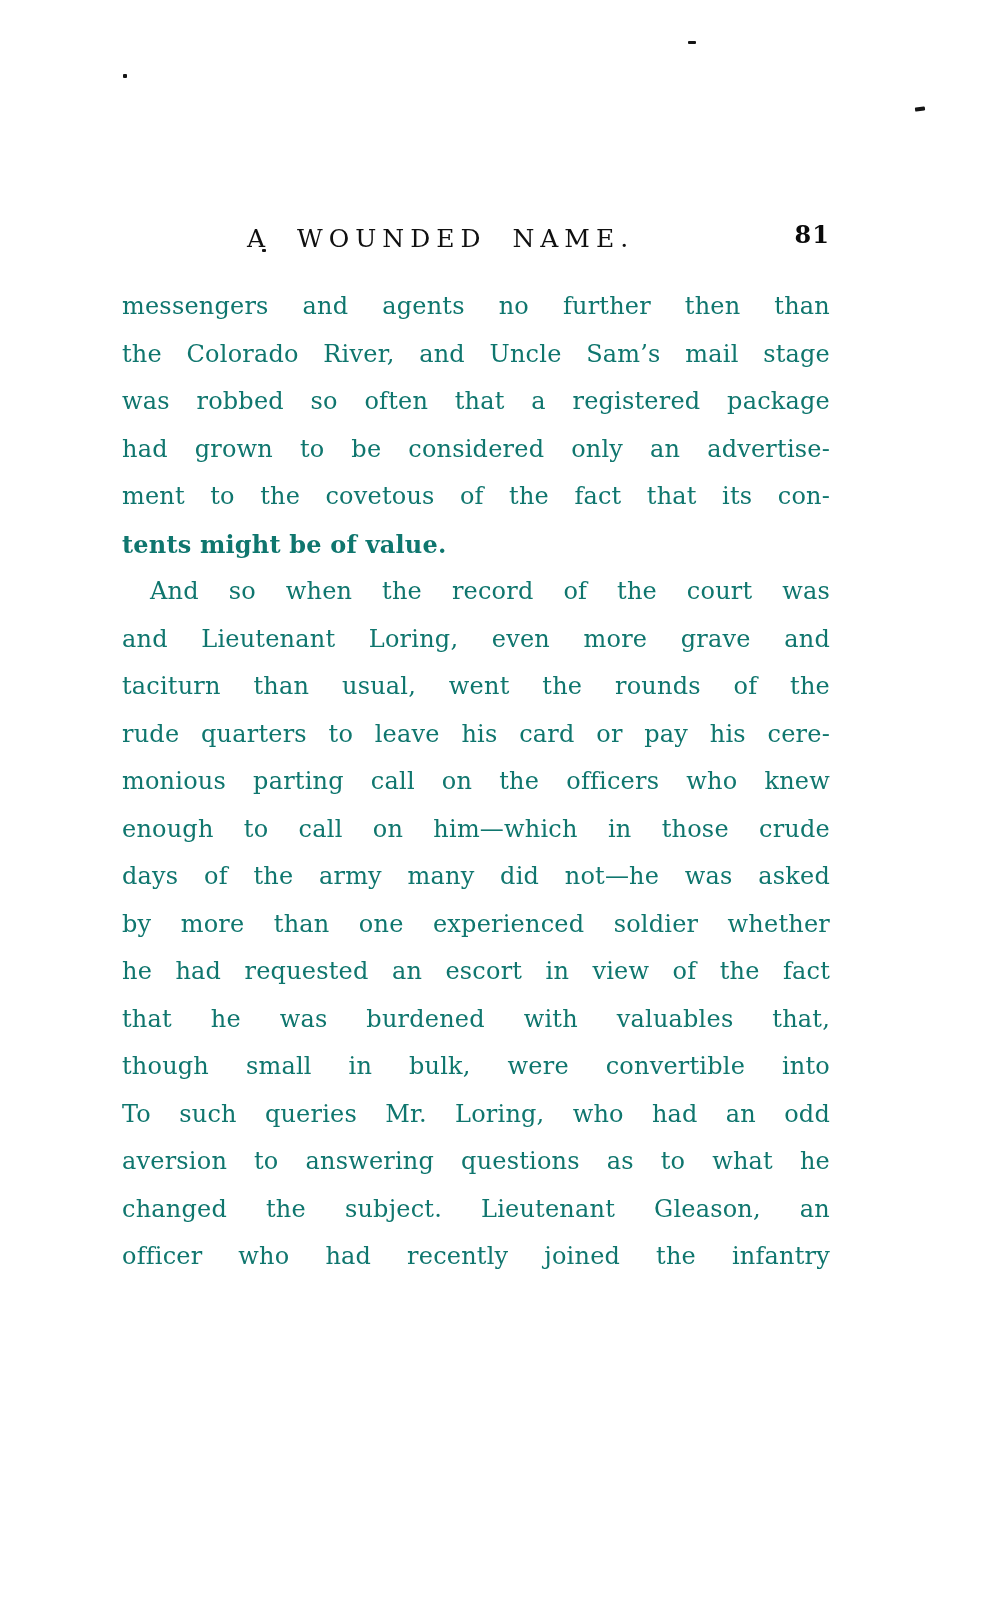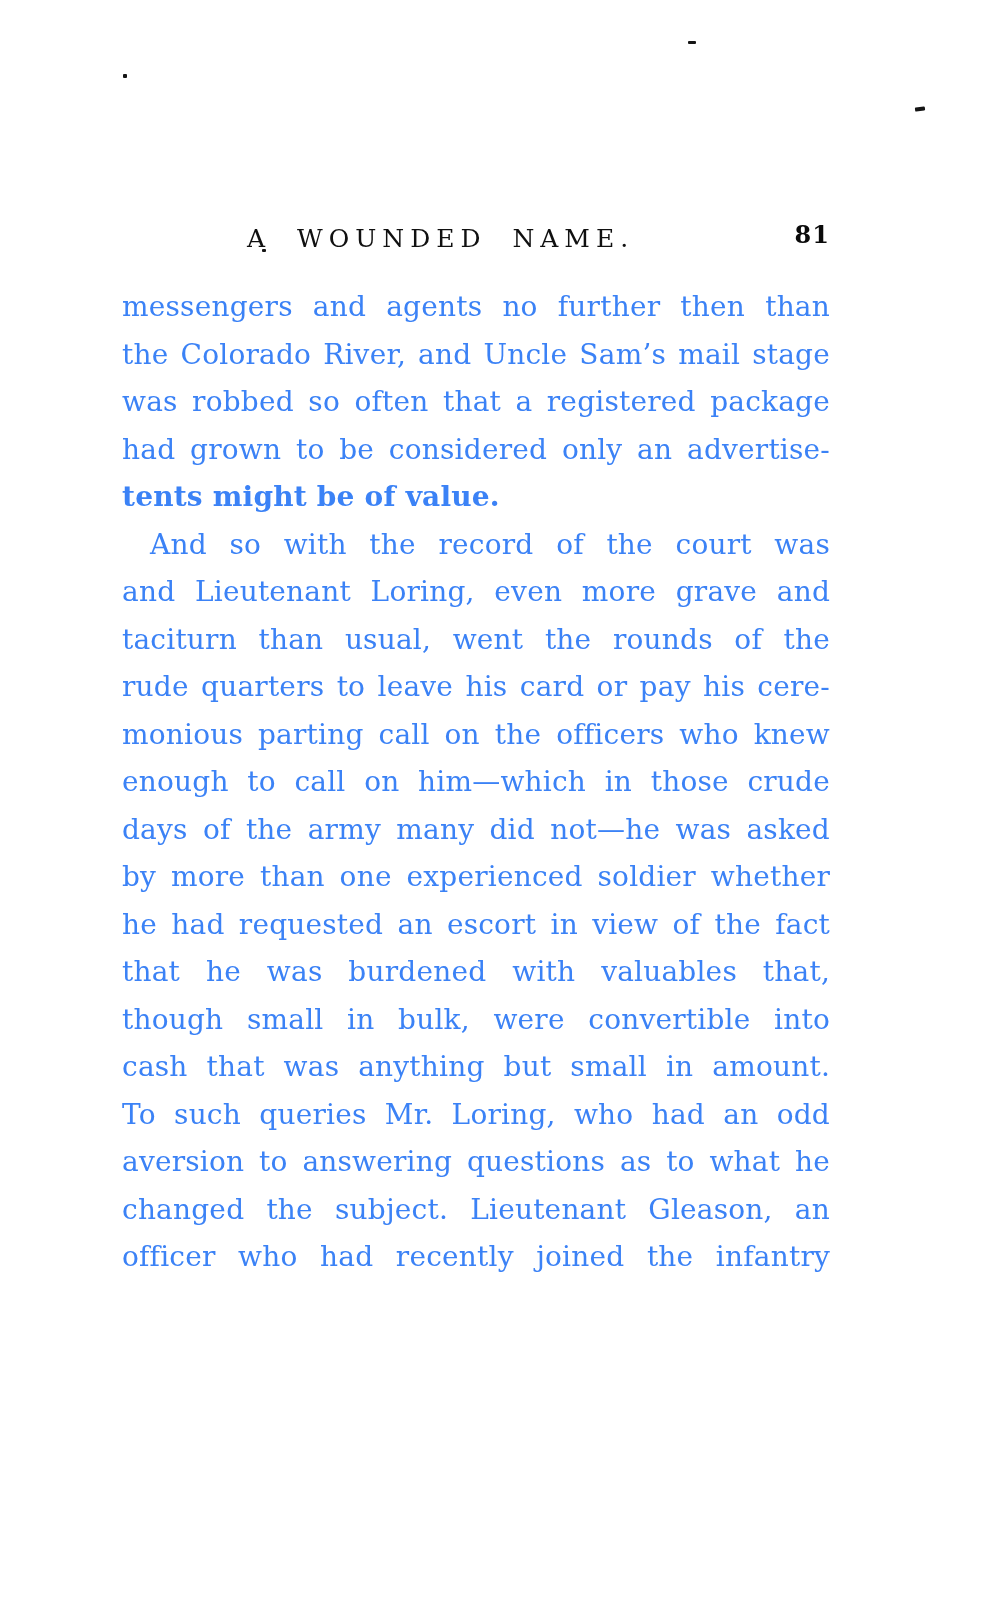--- a/index.html
+++ b/index.html
@@ -43,24 +43,24 @@
     font-weight: bold;
     letter-spacing: 1px;
     color: #0a0a0a;
   }
   
   .body-text {
     position: absolute;
     left: 122px;
     top: 283px;
     width: 708px;
-    font-size: 28px;
+    font-size: 24px;
     line-height: 47.5px;
     letter-spacing: 0.2px;
-    color: #3b82f6;
+    color: #0f766e;
   }
   .paragraph { margin: 0; }
   .line {
     text-align: justify;
     text-align-last: justify;
     text-justify: inter-word;
     white-space: normal;
   }
   .line.para-end {
     text-align-last: left;
@@ -86,36 +86,36 @@
     <span class="page-number">81</span>
   </div>
 
   <div class="body-text">
 
     <div class="paragraph">
       <div class="line">messengers and agents no further then than</div>
       <div class="line">the Colorado River, and Uncle Sam’s mail stage</div>
       <div class="line">was robbed so often that a registered package</div>
       <div class="line">had grown to be considered only an advertise-</div>
+      <div class="line">ment to the covetous of the fact that its con-</div>
       <div class="line para-end">tents might be of value.</div>
     </div>
 
     <div class="paragraph">
-      <div class="line indent">And so with the record of the court was</div>
+      <div class="line indent">And so when the record of the court was</div>
       <div class="line">and Lieutenant Loring, even more grave and</div>
       <div class="line">taciturn than usual, went the rounds of the</div>
       <div class="line">rude quarters to leave his card or pay his cere-</div>
       <div class="line">monious parting call on the officers who knew</div>
       <div class="line">enough to call on him—which in those crude</div>
       <div class="line">days of the army many did not—he was asked</div>
       <div class="line">by more than one experienced soldier whether</div>
       <div class="line">he had requested an escort in view of the fact</div>
       <div class="line">that he was burdened with valuables that,</div>
       <div class="line">though small in bulk, were convertible into</div>
-      <div class="line">cash that was anything but small in amount.</div>
       <div class="line">To such queries Mr. Loring, who had an odd</div>
       <div class="line">aversion to answering questions as to what he</div>
       <div class="line">changed the subject.  Lieutenant Gleason, an</div>
       <div class="line">officer who had recently joined the infantry</div>
     </div>
 
   </div>
 
   <div class="speck" style="left:123px; top:74px; width:4px; height:4px;"></div>
   <div class="speck" style="left:688px; top:41px; width:8px; height:3px;"></div>

